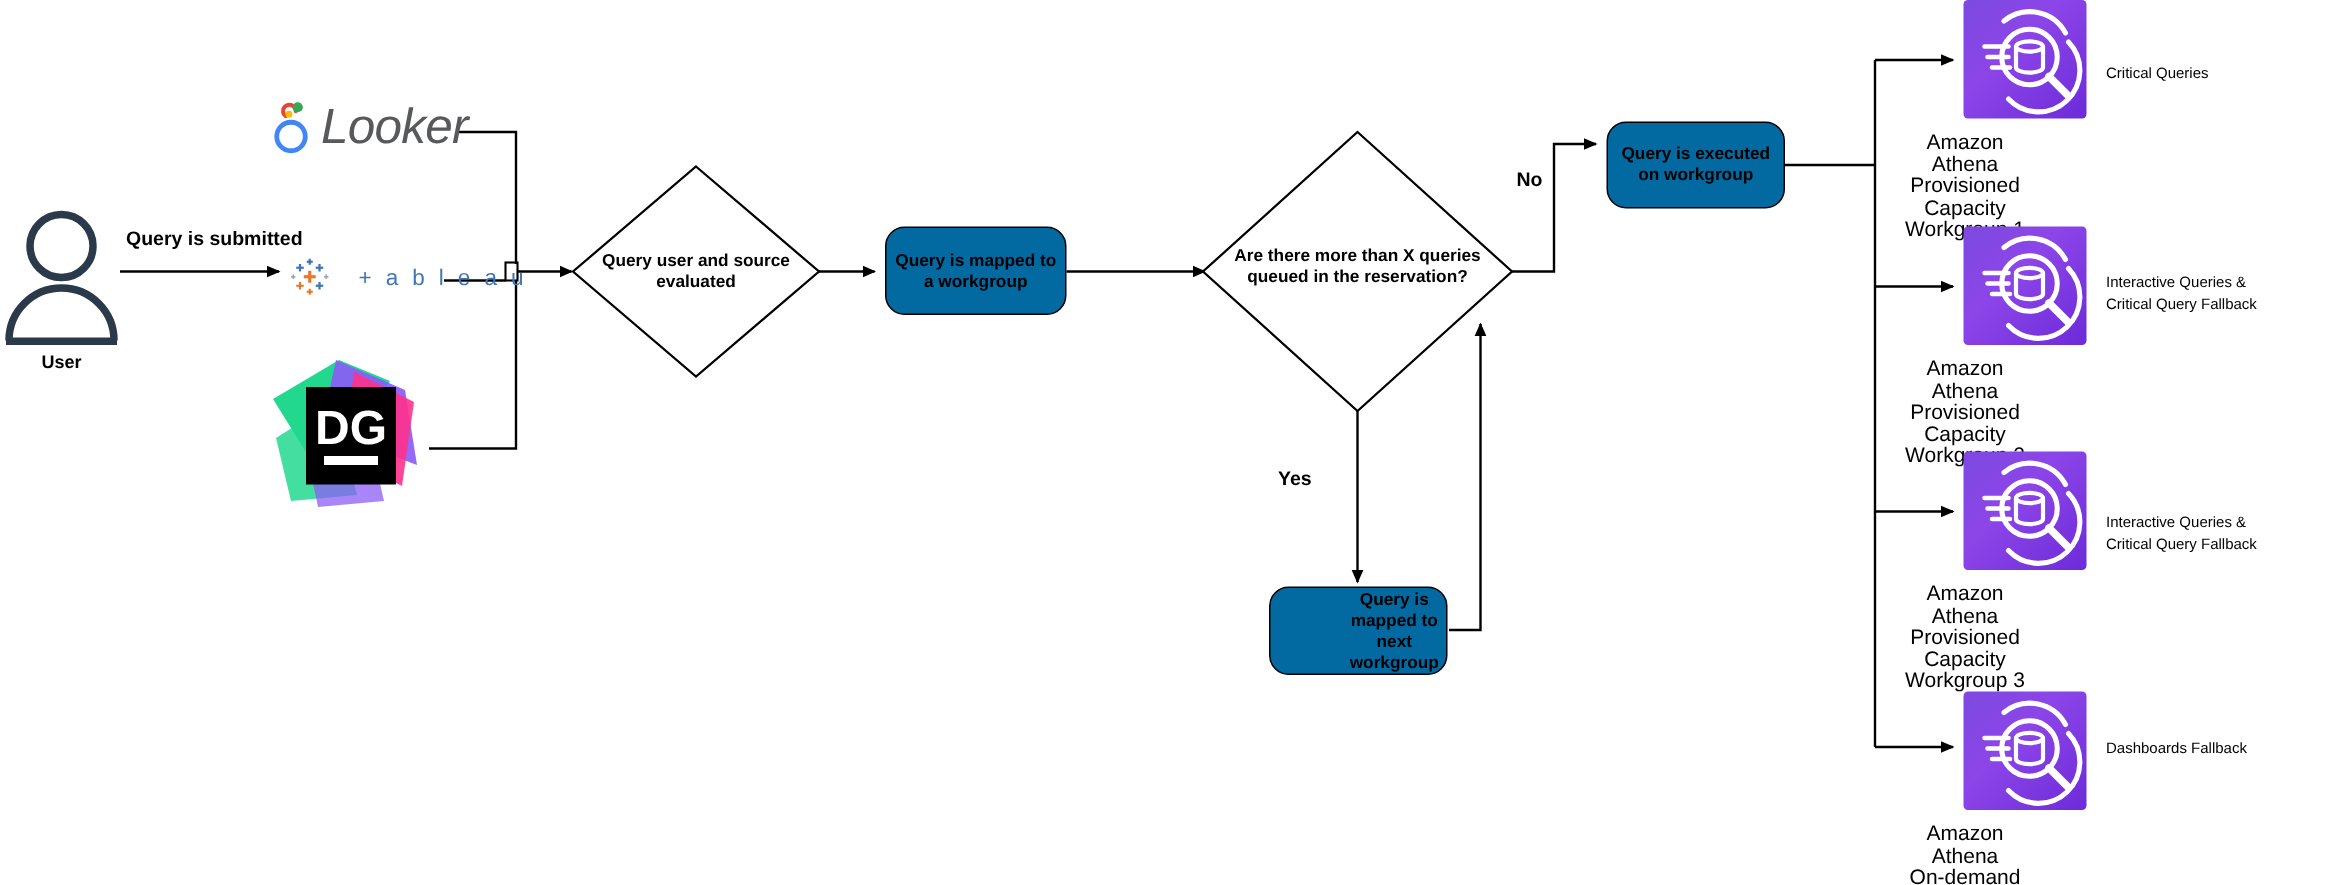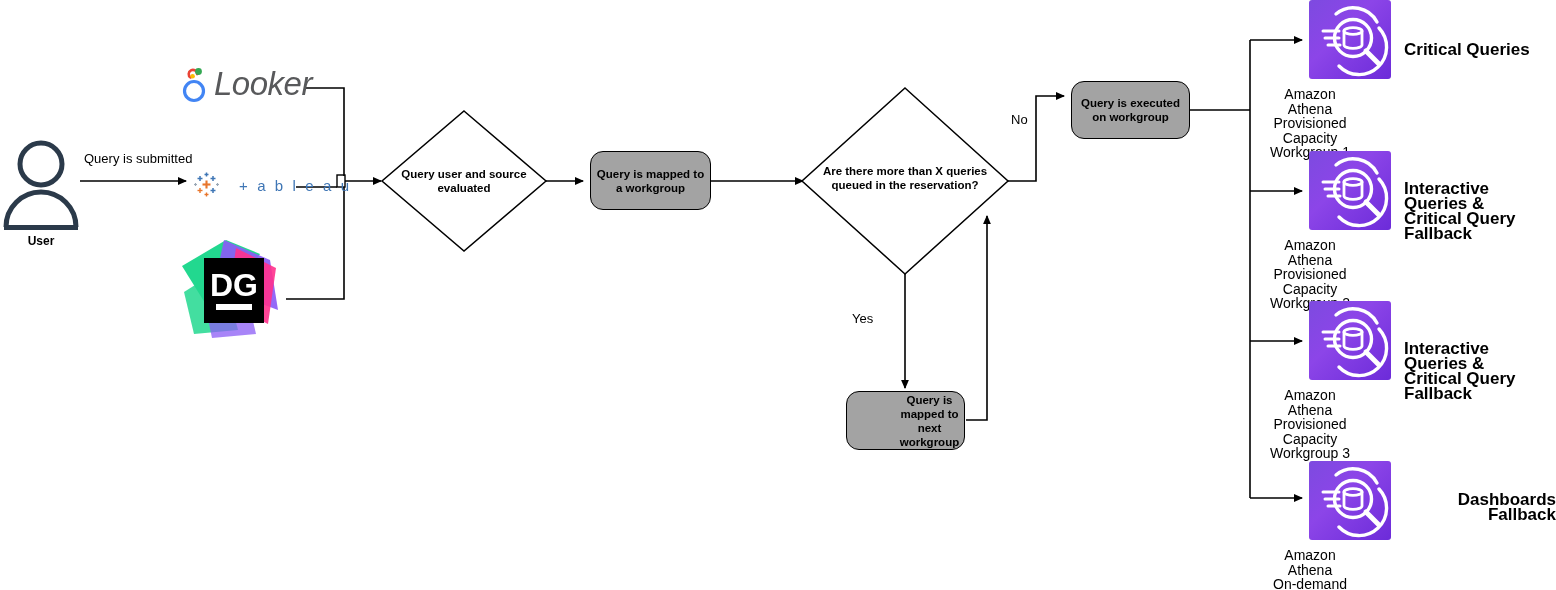--- a/index.html
+++ b/index.html
@@ -30,44 +30,44 @@
   }
   .caption {
     font-weight: normal;
     font-size: 14px;
     color: #000000;
     line-height: 14.6px;
     text-align: center;
     white-space: pre-line;
   }
   .wg-title {
-    font-weight: bold;
-    font-size: 17px;
+    font-weight: normal;
+    font-size: 10px;
     color: #000000;
     line-height: 15px;
     white-space: pre-line;
   }
   .edge-label {
-    font-weight: normal;
+    font-weight: bold;
     font-size: 13px;
     color: #000000;
   }
   .user-name {
     font-weight: bold;
     font-size: 12px;
     color: #000000;
     text-align: center;
   }
 
   
   .rounded-box {
     box-sizing: border-box;
     border: 1.6px solid #000000;
     border-radius: 13px;
-    background: #a3a3a3;
+    background: #0369a1;
     display: flex;
     align-items: center;
     justify-content: center;
   }
 
   
   .looker-word {
     font-size: 33px;
     color: #58595B;
     letter-spacing: -0.5px;

